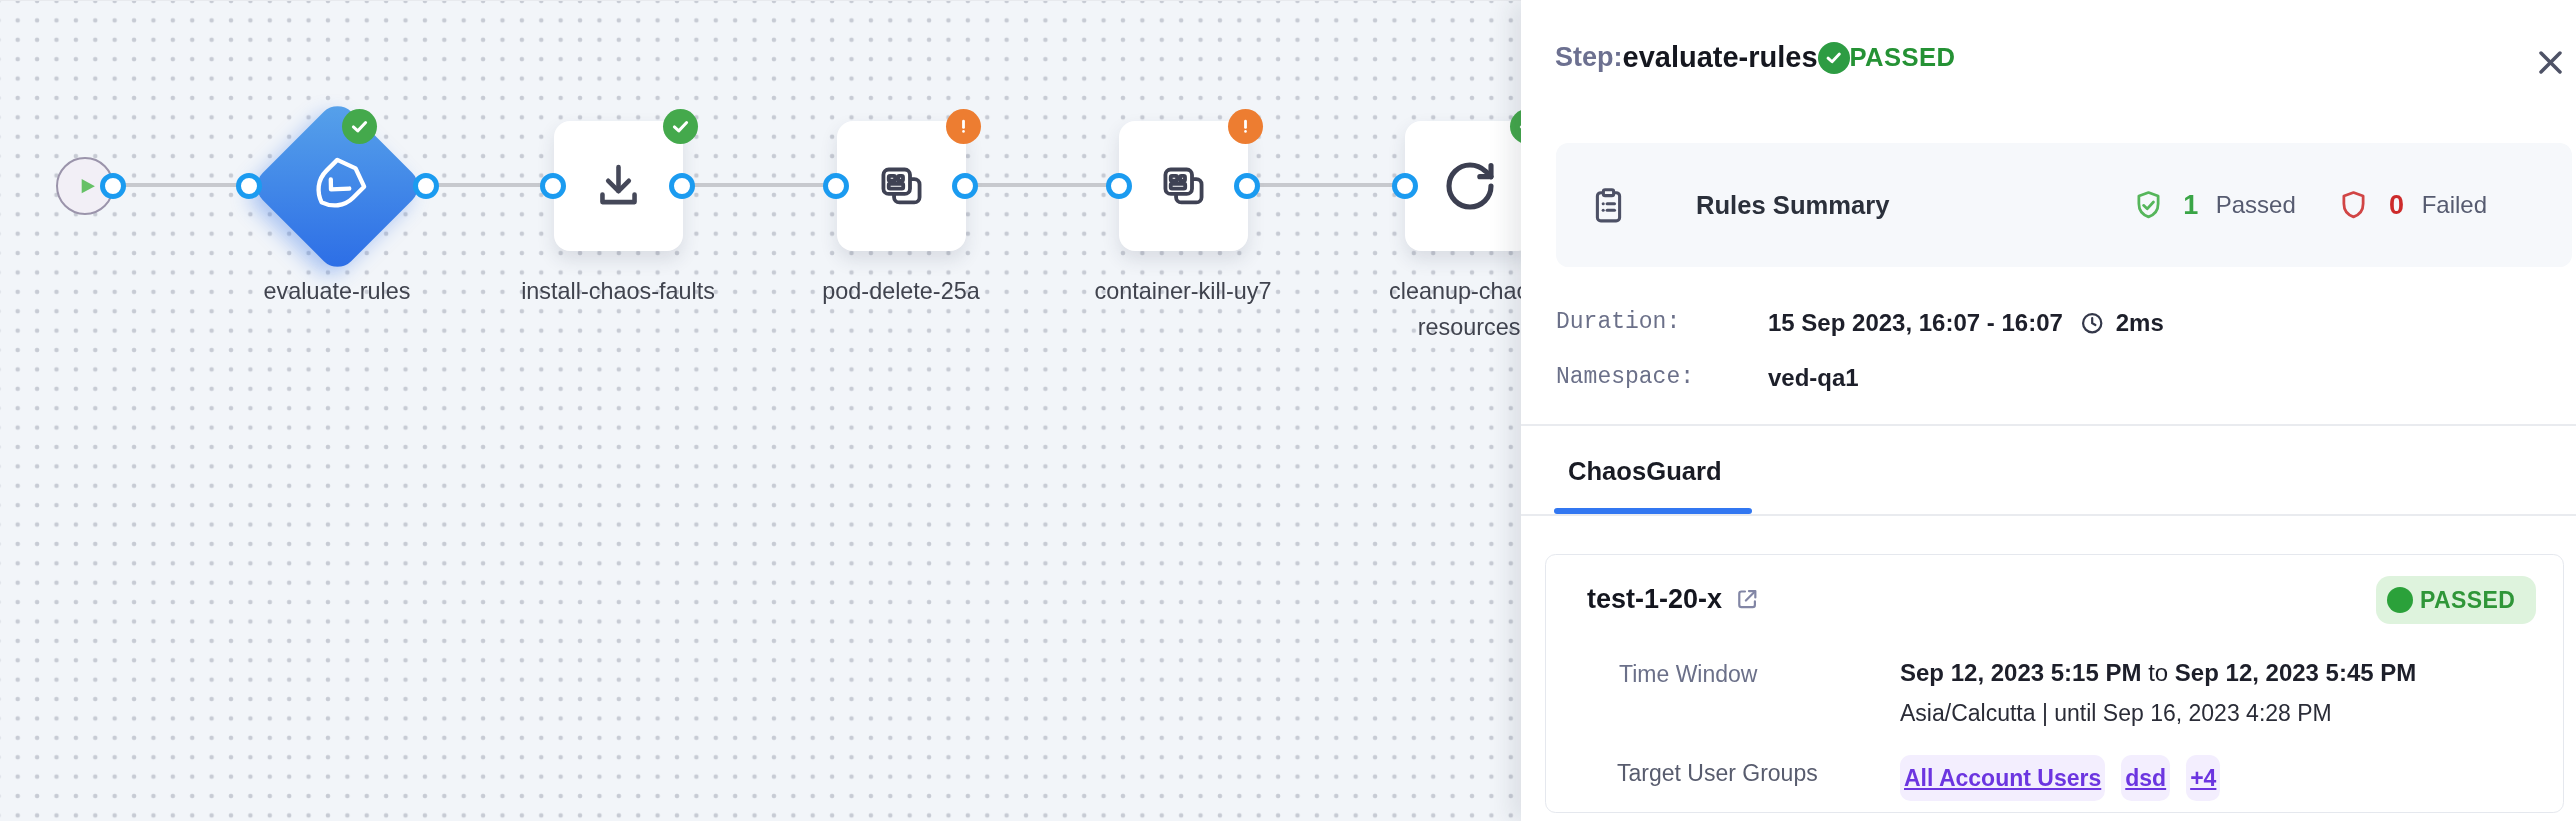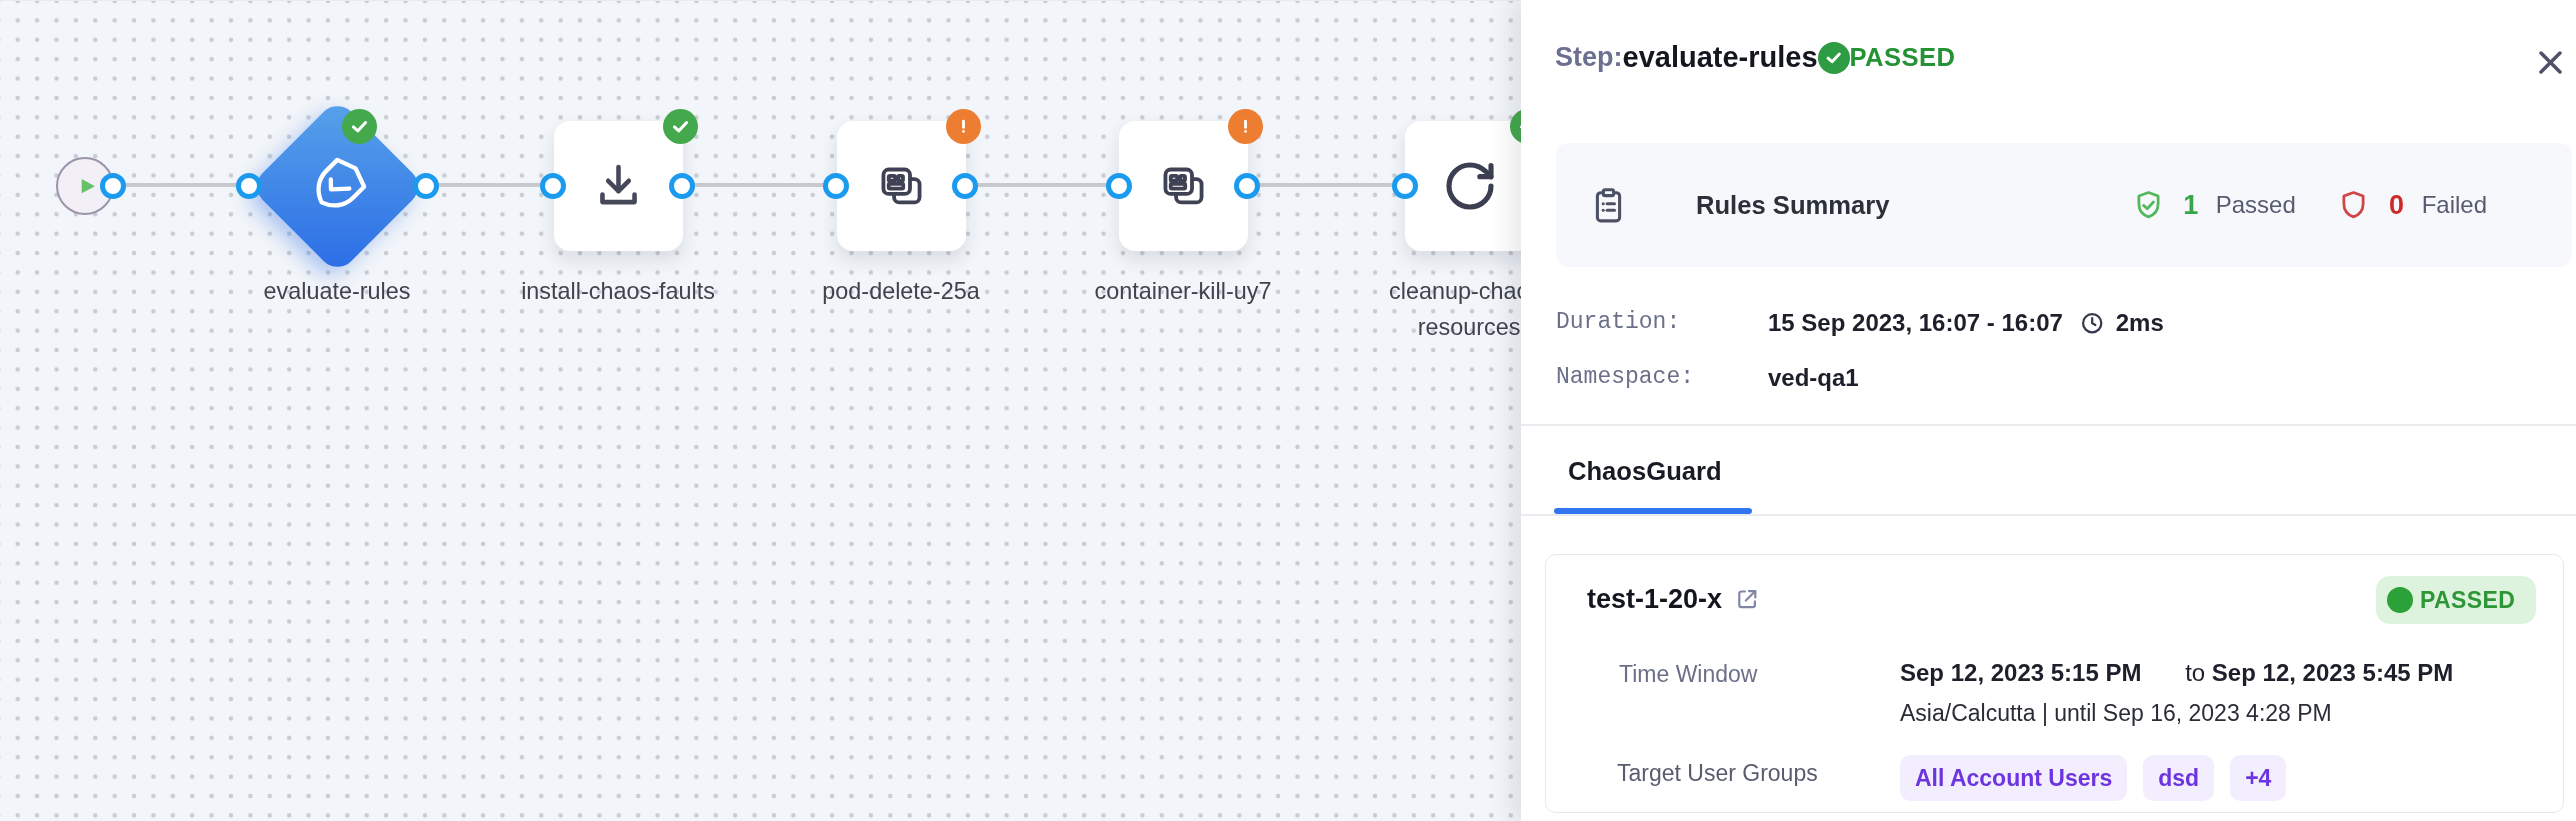--- a/index.html
+++ b/index.html
@@ -74,22 +74,22 @@
   .guard-name { font-size:27px; font-weight:700; color:#14161f; }
   .guard-badge { position:absolute; left:830px; top:21px; height:48px; padding:0 21px 0 10.6px;
            background:#def3dd; border-radius:14px; display:flex; align-items:center; gap:7px; }
   .guard-badge-dot { width:26.4px; height:26.4px; border-radius:50%; background:#2ba13a; }
   .guard-badge-text { font-size:23px; font-weight:700; color:#2f9638; letter-spacing:0.4px; }
   .g-label { position:absolute; font-size:23px; color:#6b7089; }
   .tw-line1 { position:absolute; left:354px; top:104px; font-size:24px; color:#1d1f2a; }
   .tw-line1 .b { font-weight:700; }
   .tw-line2 { position:absolute; left:354px; top:145px; font-size:23px; color:#2a2c37; }
   .tags-row { position:absolute; left:354px; top:200px; display:flex; gap:16px; align-items:center; }
-  .tag { height:46px; padding:0 15px; background:#f3eefe; border-radius:10.6px;
-         display:flex; align-items:center; font-size:23px; font-weight:700; color:#6c35e0; }
+  .tag { height:46px; padding:0 4px; background:#f3eefe; border-radius:10.6px;
+         display:flex; align-items:center; font-size:23px; font-weight:700; color:#6c35e0;text-decoration:underline; }
 </style>
 </head>
 <body>
 
 <div id="app">
 
   <div id="canvas">
 
     <div class="edge-line" style="left:113px; width:1410px;"></div>
 
@@ -288,21 +288,21 @@
           </svg>
         </span>
       </div>
 
       <div class="guard-badge">
         <span class="guard-badge-dot"></span>
         <span class="guard-badge-text">PASSED</span>
       </div>
 
       <span class="g-label" style="left:73px; top:106px;">Time Window</span>
-      <div class="tw-line1"><span class="b">Sep 12, 2023 5:15 PM</span><span style="white-space:pre;margin-left:37px;"> to </span><span class="b">Sep 12, 2023 5:45 PM</span></div>
+      <div class="tw-line1"><span class="b">Sep 12, 2023 5:15 PM</span><span style="white-space:pre;"> to </span><span class="b">Sep 12, 2023 5:45 PM</span></div>
       <div class="tw-line2"><span>Asia/Calcutta</span><span style="white-space:pre;"> | </span><span>until Sep 16, 2023 4:28 PM</span></div>
 
       <span class="g-label" style="left:71px; top:205px; color:#585c6e;">Target User Groups</span>
       <div class="tags-row">
         <span class="tag">All Account Users</span>
         <span class="tag">dsd</span>
         <span class="tag">+4</span>
       </div>
     </div>
   </div>

